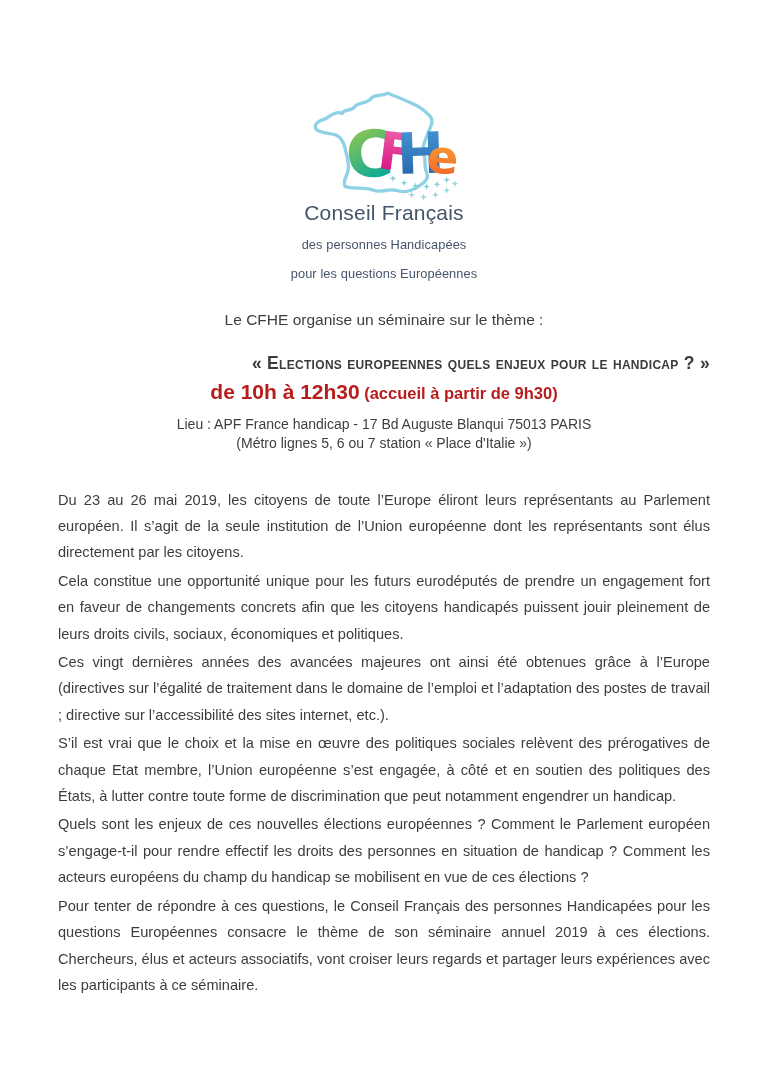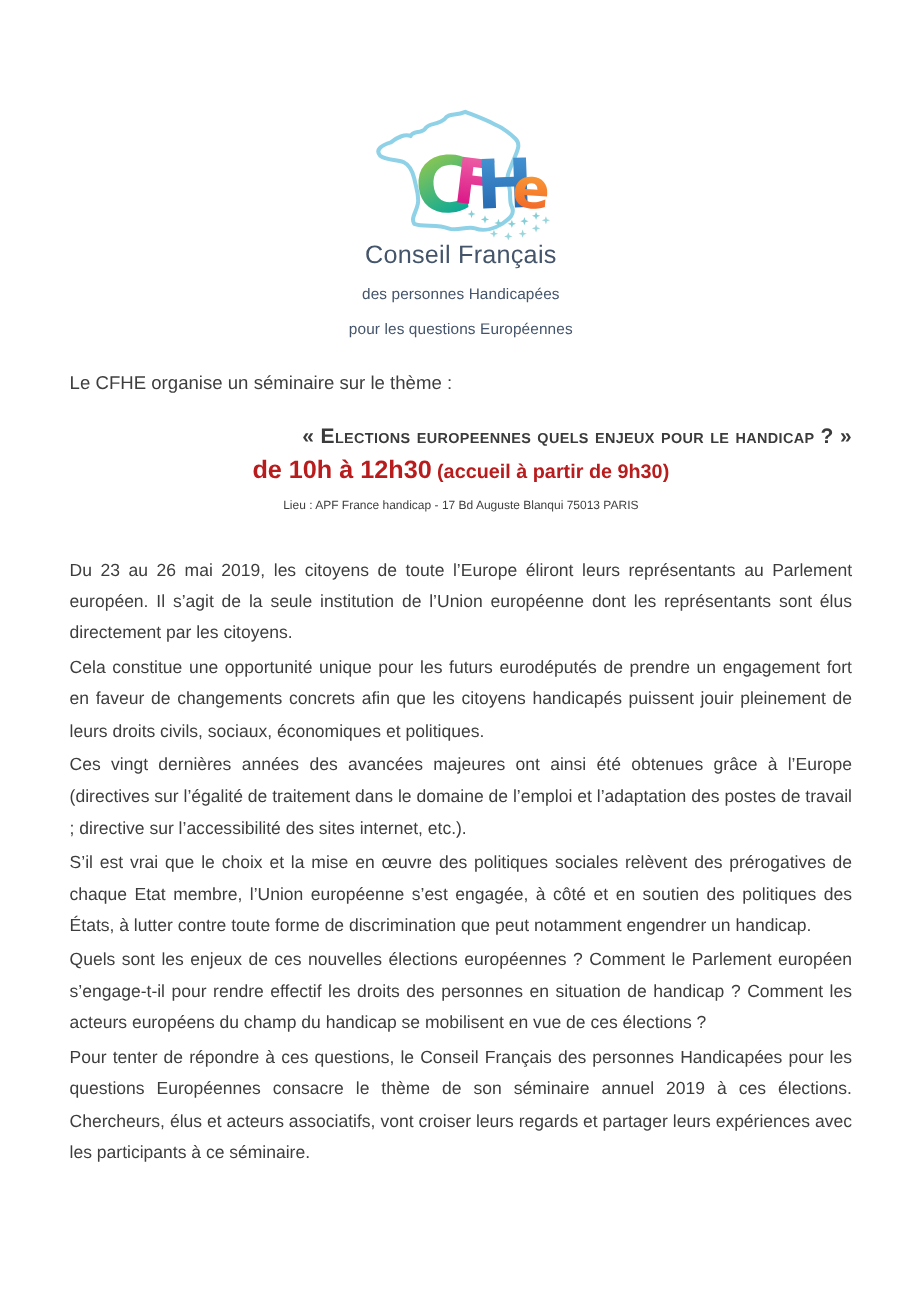--- a/index.html
+++ b/index.html
@@ -21,21 +21,21 @@
   .logo-text{margin-top:2px;line-height:1;}
   .logo-line1{
     font-size:21px;letter-spacing:0.2px;
     color:#44546a;margin-bottom:3px;
   }
   .logo-line2,.logo-line3{
     font-size:12.8px;color:#44546a;margin-top:16px;letter-spacing:0.1px;
   }
   
   .intro{
-    margin:30px 0 0 0;
+    margin:30px 0 0 0;text-align:center;
     font-size:15.5px;color:#3e3e3e;
   }
   .title{
     margin:24px 0 0 0;text-align:right;
     font-size:17.5px;font-weight:bold;
     font-variant:small-caps;letter-spacing:0.3px;
     color:#3b3b3b;
   }
   .date-line{
     margin:22px 0 0 0;text-align:center;
@@ -44,21 +44,21 @@
     color:#3b3b3b;
   }
   .time-line{
     margin:6px 0 12px 0;text-align:center;
     font-weight:bold;color:#b91c1c;
   }
   .time-main{font-size:21px;}
   .time-note{font-size:16.5px;}
   .location,.metro{
     margin:0;text-align:center;
-    font-size:10px;color:#3e3e3e;
+    font-size:14px;color:#3e3e3e;
   }
   .location{margin-top:8px;}
   .metro{margin-top:3px;}
   
   .body-text{margin-top:36px;}
   .body-text p{
     margin:0 0 2px 0;
     font-size:14.6px;
     line-height:26.4px;
     text-align:justify;
@@ -132,20 +132,21 @@
 
   <h1 class="title">« Elections europeennes quels enjeux pour le handicap ? »</h1>
 
 
   <div class="time-line">
     <span class="time-main">de 10h à 12h30</span>
     <span class="time-note">(accueil à partir de 9h30)</span>
   </div>
 
   <p class="location">Lieu : APF France handicap - 17 Bd Auguste Blanqui 75013 PARIS</p>
+  <p class="metro">(Métro lignes 5, 6 ou 7 station « Place d'Italie »)</p>
 
   <section class="body-text">
     <p>Du 23 au 26 mai 2019, les citoyens de toute l’Europe éliront leurs représentants au Parlement européen. Il s’agit de la seule institution de l’Union européenne dont les représentants sont élus directement par les citoyens.</p>
     <p>Cela constitue une opportunité unique pour les futurs eurodéputés de prendre un engagement fort en faveur de changements concrets afin que les citoyens handicapés puissent jouir pleinement de leurs droits civils, sociaux, économiques et politiques.</p>
     <p>Ces vingt dernières années des avancées majeures ont ainsi été obtenues grâce à l’Europe (directives sur l’égalité de traitement dans le domaine de l’emploi et l’adaptation des postes de travail ; directive sur l’accessibilité des sites internet, etc.).</p>
     <p>S’il est vrai que le choix et la mise en œuvre des politiques sociales relèvent des prérogatives de chaque Etat membre, l’Union européenne s’est engagée, à côté et en soutien des politiques des États, à lutter contre toute forme de discrimination que peut notamment engendrer un handicap.</p>
     <p>Quels sont les enjeux de ces nouvelles élections européennes ? Comment le Parlement européen s’engage-t-il pour rendre effectif les droits des personnes en situation de handicap ? Comment les acteurs européens du champ du handicap se mobilisent en vue de ces élections ?</p>
     <p>Pour tenter de répondre à ces questions, le Conseil Français des personnes Handicapées pour les questions Européennes consacre le thème de son séminaire annuel 2019 à ces élections. Chercheurs, élus et acteurs associatifs, vont croiser leurs regards et partager leurs expériences avec les participants à ce séminaire.</p>
   </section>
 

